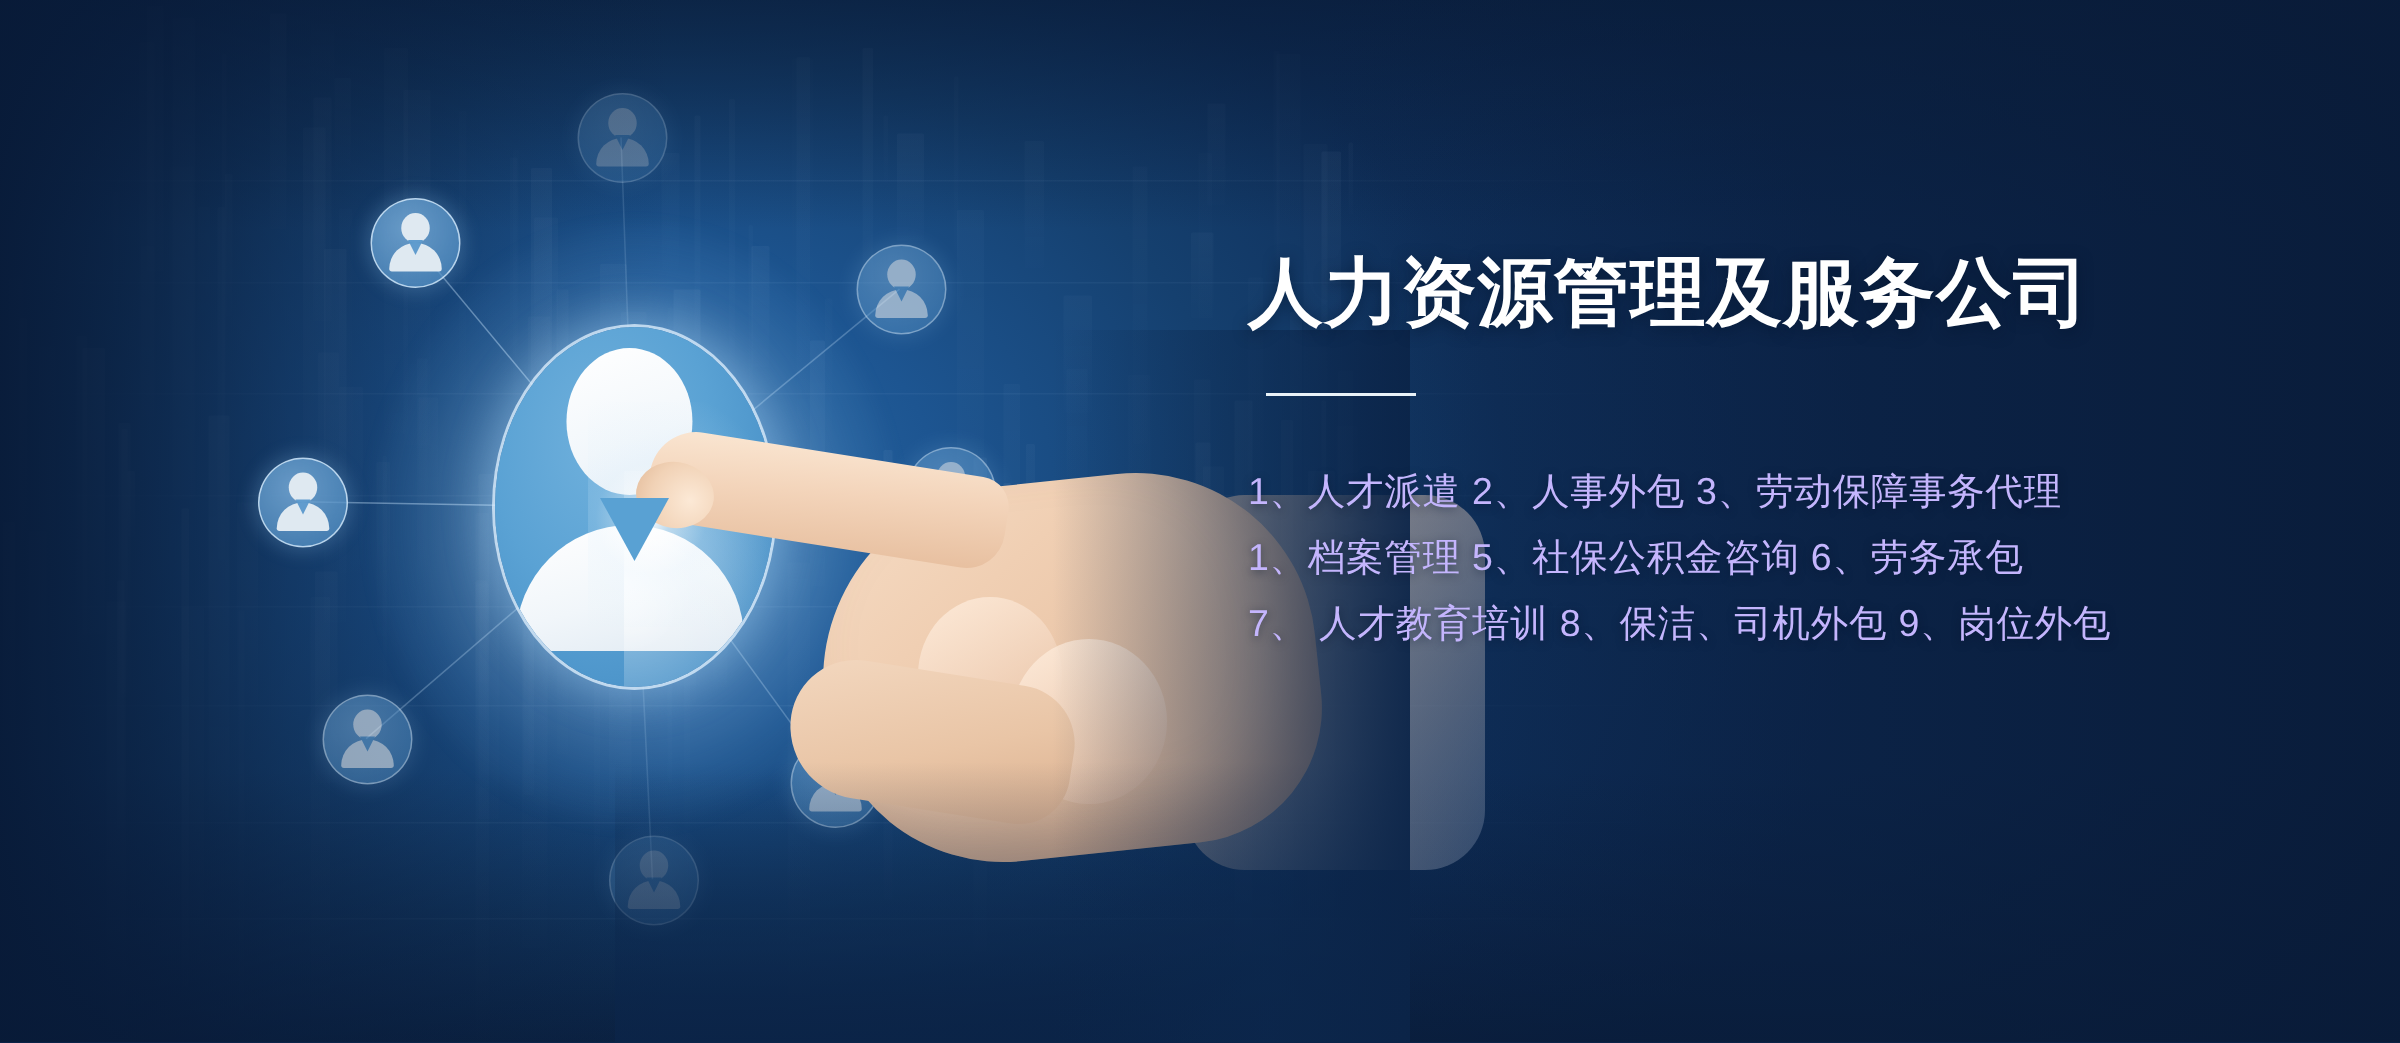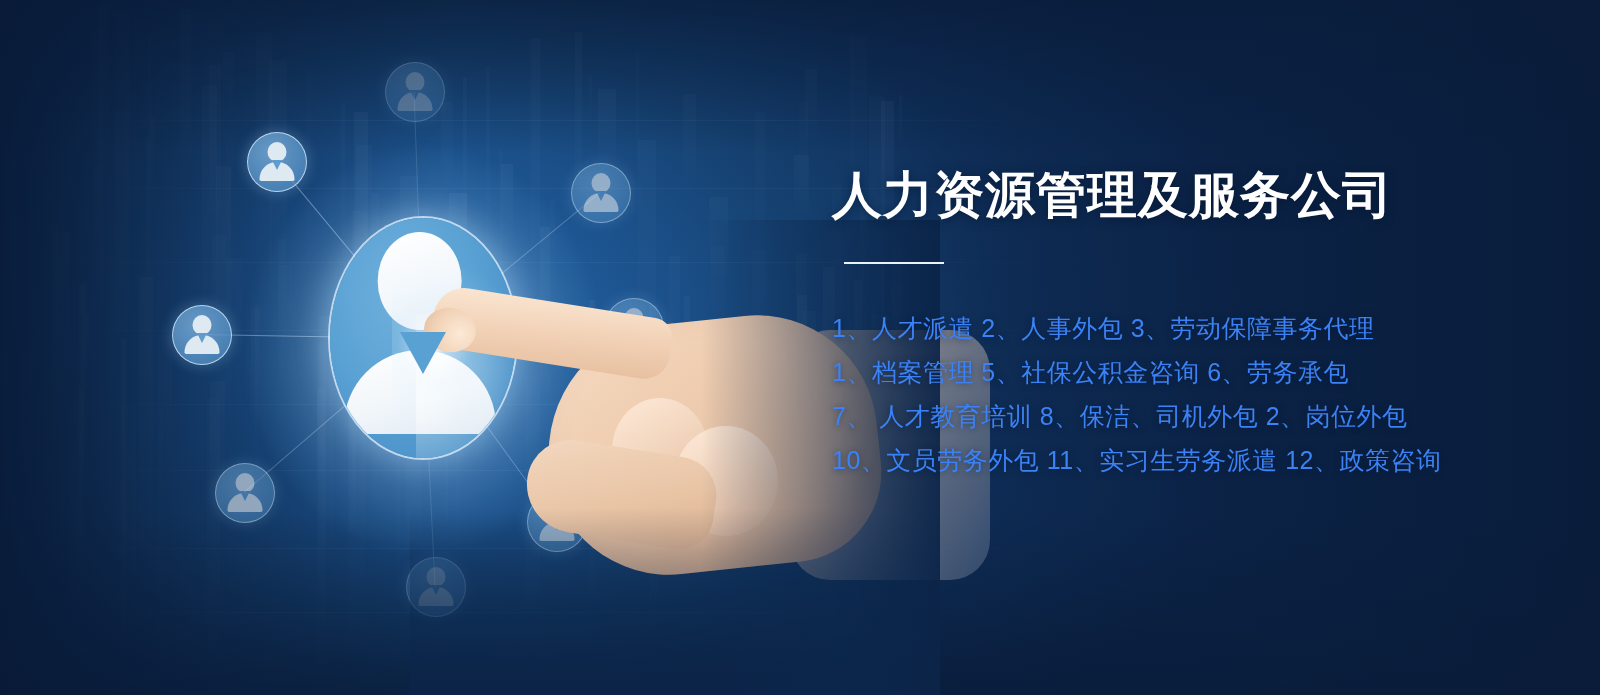--- a/index.html
+++ b/index.html
@@ -237,21 +237,21 @@
     height: 2px;
     background: #e9f2f8;
   }
   .services {
     position: absolute;
     left: 0;
     top: 306px;
     width: 680px;
   }
   .service-line {
-    color: #3b82f6;
+    color: #c4b5fd;
     font-size: 25px;
     line-height: 44px;
     letter-spacing: .5px;
     white-space: nowrap;
     text-shadow: 0 1px 6px rgba(3,18,42,0.5);
   }
 </style>
 </head>
 <body>
 
@@ -467,18 +467,17 @@
       <div class="hand-fade"></div>
     </div>
   </div>
 
   <div class="content">
     <div class="title">人力资源管理及服务公司</div>
     <div class="divider"></div>
     <div class="services" id="services">
         <div class="service-line">1、人才派遣   2、人事外包   3、劳动保障事务代理</div>
         <div class="service-line">1、档案管理 5、社保公积金咨询 6、劳务承包</div>
-        <div class="service-line">7、 人才教育培训   8、保洁、司机外包 2、岗位外包</div>
-        <div class="service-line"> 10、文员劳务外包  11、实习生劳务派遣  12、政策咨询</div>
+        <div class="service-line">7、 人才教育培训   8、保洁、司机外包 9、岗位外包</div>
       </div>
   </div>
 
 </div>
 
 </body></html>

